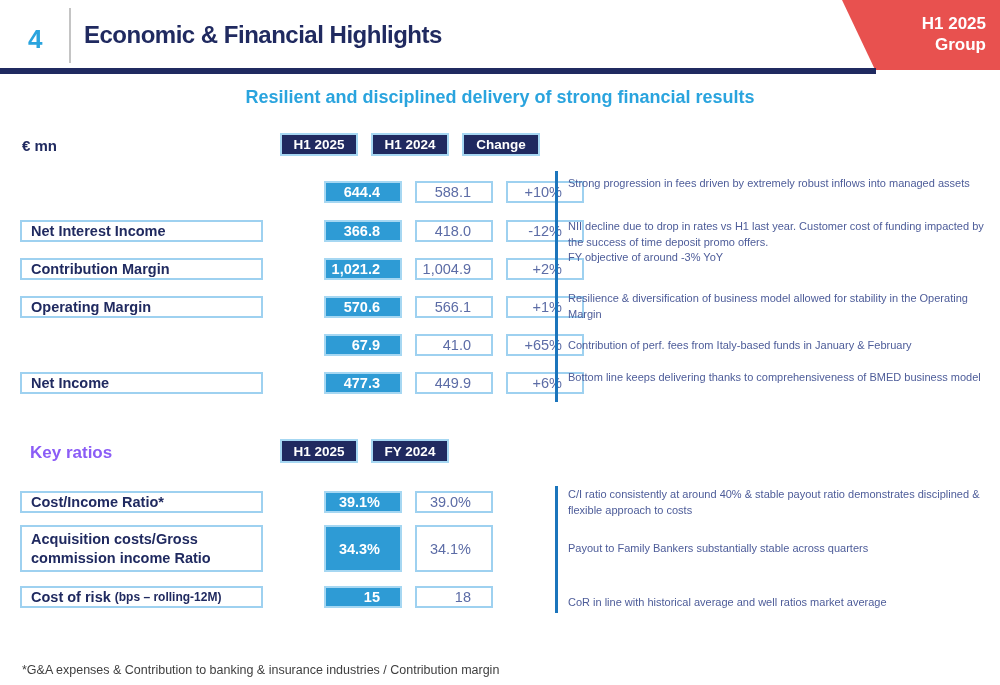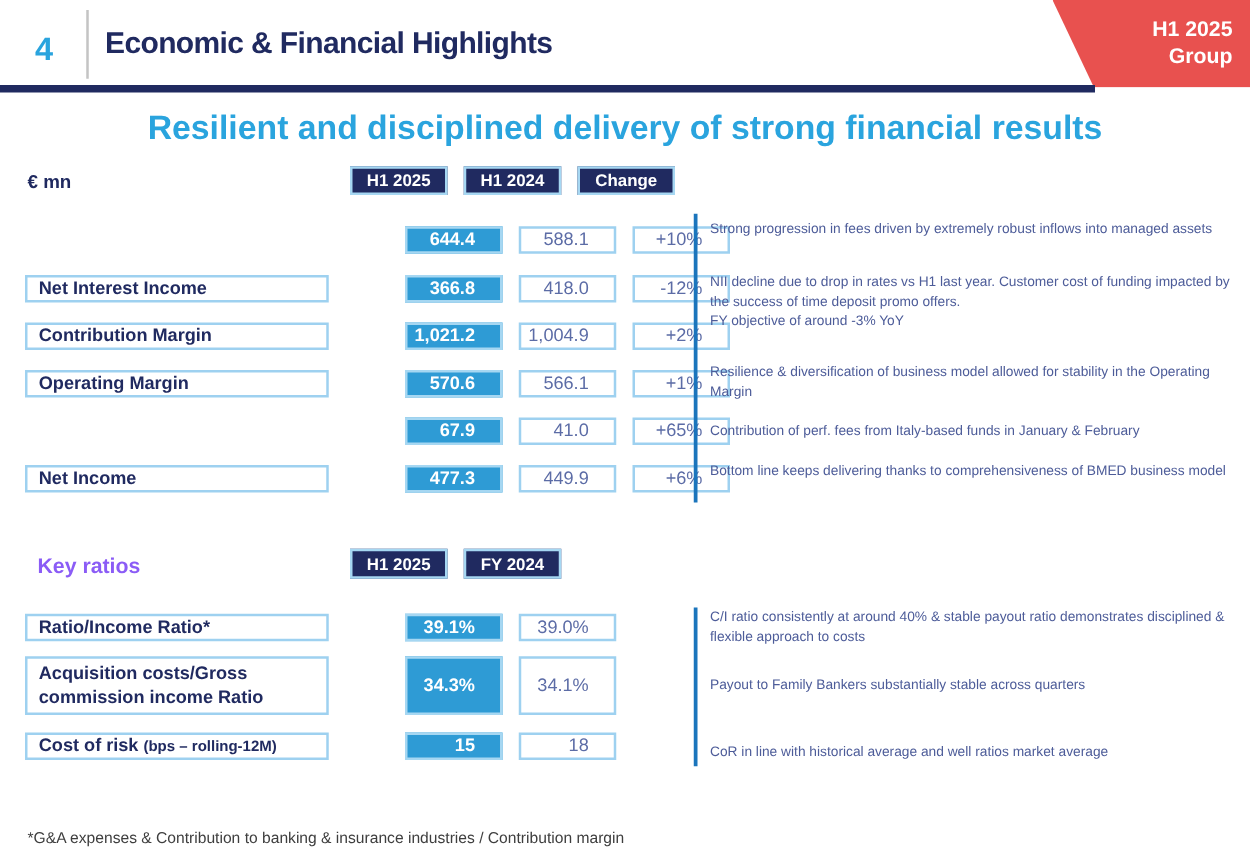--- a/index.html
+++ b/index.html
@@ -13,21 +13,21 @@
   .page-title{position:absolute; left:84px; top:21px; margin:0; font-size:24px; font-weight:bold; color:#202a60; letter-spacing:-0.5px;}
   .hdr-rule{position:absolute; left:0; top:68px; width:876px; height:6px; background:#202a60;}
   .badge{
     position:absolute; right:0; top:0; width:158px; height:70px; background:#e8514f;
     clip-path:polygon(0 0, 100% 0, 100% 100%, 21% 100%);
     color:#fff; font-weight:bold; font-size:17px; line-height:21px;
     text-align:right; padding:13px 14px 0 0; box-sizing:border-box;
   }
   
   .subtitle{position:absolute; left:0; top:87px; width:100%; text-align:center;
-    font-size:27px; font-weight:bold; color:#2aa4de;}
+    font-size:18px; font-weight:bold; color:#2aa4de;}
   
   .unit{position:absolute; left:22px; top:137px; font-size:15px; font-weight:bold; color:#202a60;}
   .hdrbox{
     position:absolute; width:78px; height:23px; background:#202a60; color:#fff;
     font-weight:bold; font-size:13.5px; display:flex; align-items:center; justify-content:center;
     border:2px solid #a6d7f2; box-sizing:border-box;
   }
   .lblbox{
     position:absolute; left:20px; width:243px; height:22px; background:#fff;
     border:2px solid #9ed1f0; box-sizing:border-box;
@@ -111,21 +111,21 @@
   <div class="comment" style="top:219px">NII decline due to drop in rates vs H1 last year. Customer cost of funding impacted by the success of time deposit promo offers.
 FY objective of around -3% YoY</div>
   <div class="comment" style="top:291px">Resilience &amp; diversification of business model allowed for stability in the Operating Margin</div>
   <div class="comment" style="top:338px">Contribution of perf. fees from Italy-based funds in January &amp; February</div>
   <div class="comment" style="top:370px">Bottom line keeps delivering thanks to comprehensiveness of BMED business model</div>
 
   <div class="section-title">Key ratios</div>
   <div class="hdrbox c1 kr-hdr">H1 2025</div>
   <div class="hdrbox c2 kr-hdr">FY 2024</div>
 
-  <div class="lblbox" style="top:491px">Ratio/Income Ratio*</div>
+  <div class="lblbox" style="top:491px">Cost/Income Ratio*</div>
   <div class="valbox filled c1" style="top:491px">39.1%</div>
   <div class="valbox plain c2" style="top:491px">39.0%</div>
 
   <div class="lblbox tall" style="top:525px">Acquisition costs/Gross commission income Ratio</div>
   <div class="valbox filled c1 tall" style="top:525px">34.3%</div>
   <div class="valbox plain c2 tall" style="top:525px">34.1%</div>
 
   <div class="lblbox" style="top:586px">
     <span>Cost of risk</span>
     <span class="lbl-suffix">(bps – rolling-12M)</span>

